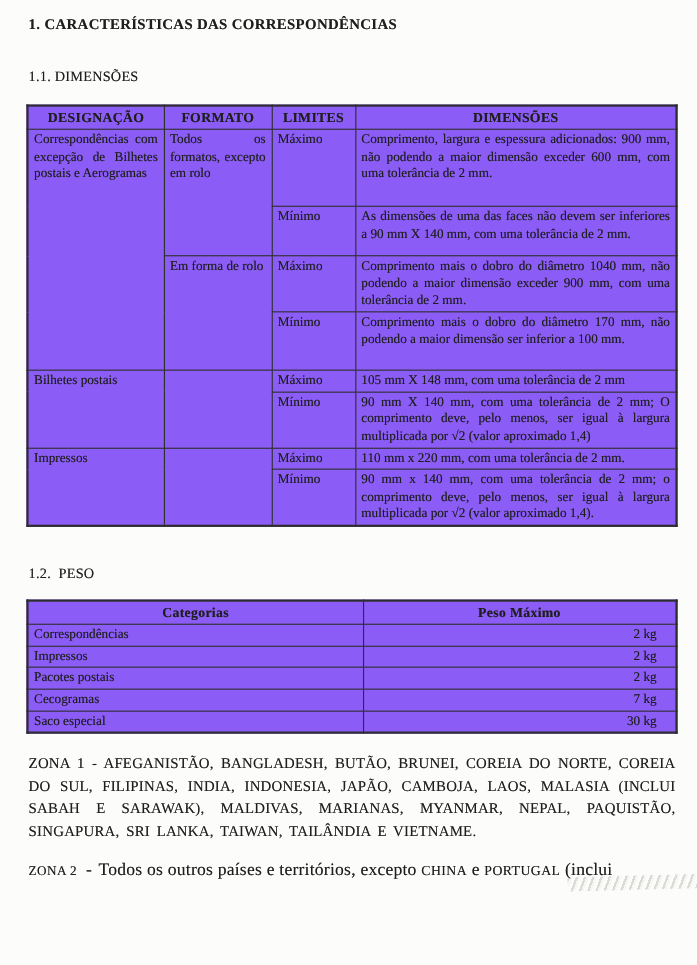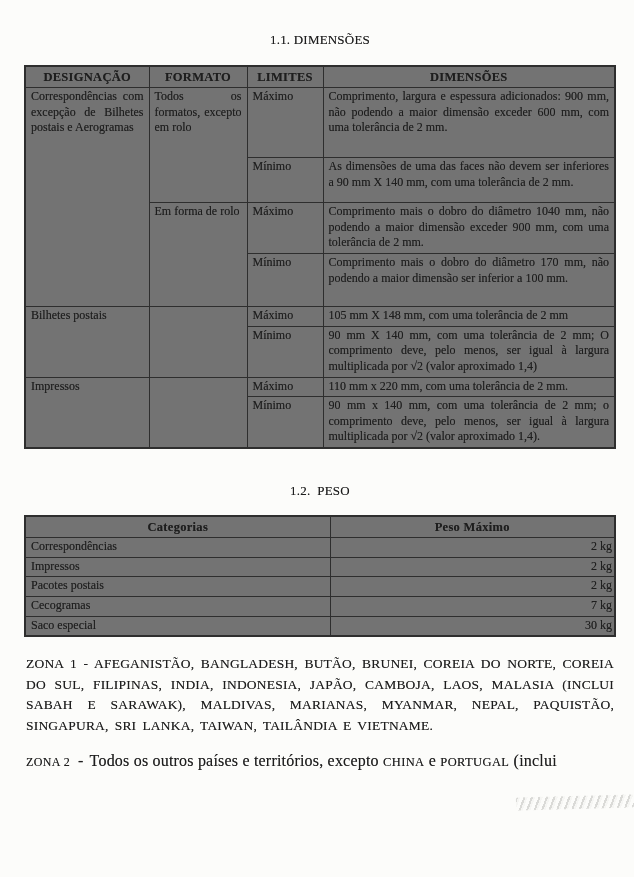--- a/index.html
+++ b/index.html
@@ -19,31 +19,30 @@
     margin: 14px 0 0 2px;
     font-size: 13.5px; font-weight: bold;
     letter-spacing: 0.3px;
     white-space: pre-wrap;
   }
   .h-sec {
     font-size: 13px; font-weight: normal;
     letter-spacing: 0.2px;
     white-space: pre-wrap;
     margin: 0 0 0 2px;
-    text-align: center;
   }
   .h-dim  { margin-top: 32px; }
   .h-peso { margin-top: 34px; }
   .h-zona { margin-top: 58px; }
 
   table {
     border-collapse: collapse;
     table-layout: fixed;
     width: 590px;
-    background: #737373;
+    background: #8b5cf6;
   }
   .dim-table { margin-top: 17px; }
   .peso-table { margin-top: 16px; }
   table, th, td { border: 1px solid #2e2e2e; }
   table { border-width: 2px; }
   th, td {
     font-size: 12px;
     line-height: 1.3;
     padding: 1px 5px 2px 5px;
     vertical-align: top;
@@ -71,21 +70,21 @@
   tr.r4 { height: 53px; }
   tr.r5 { height: 17px; }
   tr.r6 { height: 47px; }
   tr.r7 { height: 17px; }
   tr.r8 { height: 49px; }
 
   .peso-table col.p1 { width: 305px; }
   .peso-table col.p2 { width: 285px; }
   tr.p-head { height: 21px; }
   tr.p-row  { height: 18px; }
-  td.val { text-align: right; padding-right: 2px; }
+  td.val { text-align: right; padding-right: 17px; }
 
   .zona1 {
     margin: 17px 0 0 2px;
     width: 588px;
     font-size: 13.5px;
     line-height: 1.52;
     text-align: justify;
     word-spacing: 2.5px;
     letter-spacing: 0.2px;
   }
@@ -108,20 +107,21 @@
       rgba(130,130,125,0.28) 0 2px, rgba(200,200,195,0.12) 2px 4px, transparent 4px 7px);
     transform: rotate(-1.5deg);
     border-radius: 2px;
   }
 </style>
 </head>
 <body>
 
 <div class="page">
 
+  <h1 class="h-main">1. CARACTERÍSTICAS DAS CORRESPONDÊNCIAS</h1>
 
   <div class="h-sec h-dim">1.1. DIMENSÕES</div>
 
   <table class="dim-table">
     <colgroup>
         <col class="c1">
         <col class="c2">
         <col class="c3">
         <col class="c4">
       </colgroup>

